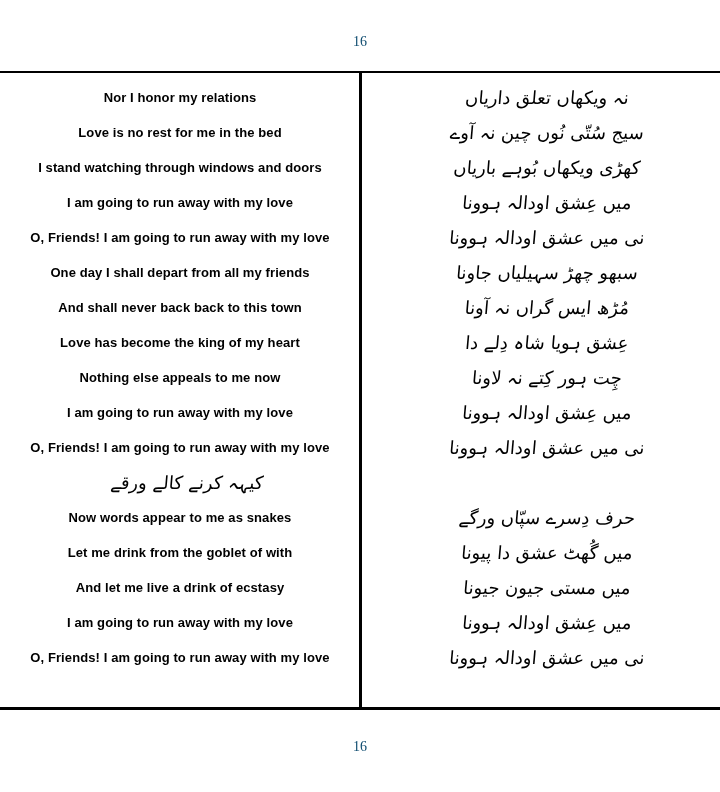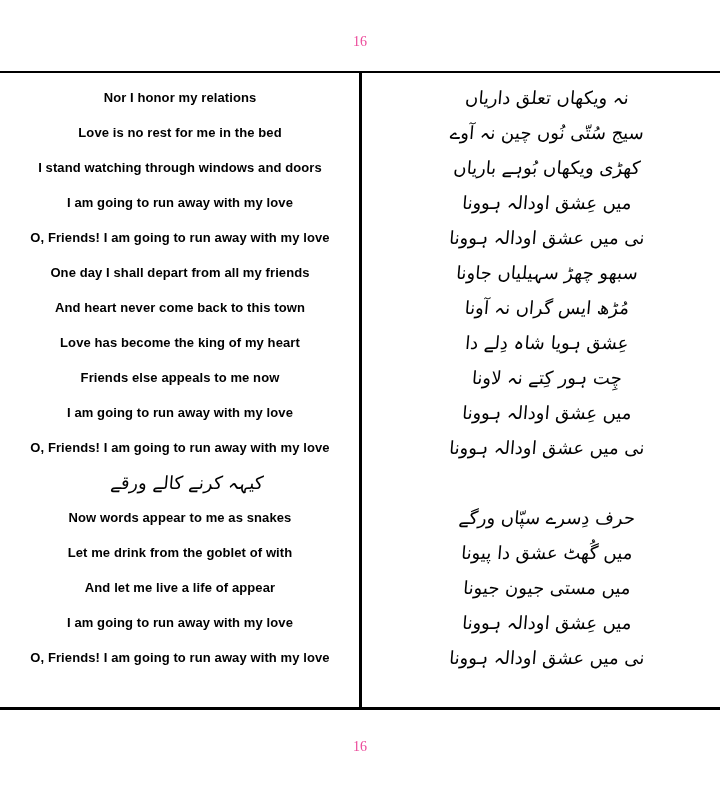--- a/index.html
+++ b/index.html
@@ -9,21 +9,21 @@
     position: relative;
     overflow: hidden;
     font-family: "Liberation Sans", sans-serif;
   }
   .page-number {
     position: absolute;
     left: 0; width: 720px;
     text-align: center;
     font-family: "Liberation Serif", serif;
     font-size: 14px;
-    color: #ec4899;
+    color: #0c4a6e;
   }
   .page-number-top { top: 34px; }
   .page-number-bottom { top: 739px; }
   .rule {
     position: absolute;
     left: 0; width: 720px;
     background: #000000;
   }
   .rule-top { top: 71px; height: 2px; }
   .rule-bottom { top: 707px; height: 3px; }
@@ -96,29 +96,29 @@
     </div>
     <div class="row">
       <div class="cell cell-en">O, Friends! I am going to run away with my love</div>
       <div class="cell cell-ur">نی میں عشق اودالہ ہوونا</div>
     </div>
     <div class="row">
       <div class="cell cell-en">One day I shall depart from all my friends</div>
       <div class="cell cell-ur">سبھو چھڑ سہیلیاں جاونا</div>
     </div>
     <div class="row">
-      <div class="cell cell-en">And heart never come back to this town</div>
+      <div class="cell cell-en">And shall never back back to this town</div>
       <div class="cell cell-ur">مُڑھ ایس گراں نہ آونا</div>
     </div>
     <div class="row">
       <div class="cell cell-en">Love has become the king of my heart</div>
       <div class="cell cell-ur">عِشق ہویا شاہ دِلے دا</div>
     </div>
     <div class="row">
-      <div class="cell cell-en">Friends else appeals to me now</div>
+      <div class="cell cell-en">Nothing else appeals to me now</div>
       <div class="cell cell-ur">چِت ہور کِتے نہ لاونا</div>
     </div>
     <div class="row">
       <div class="cell cell-en">I am going to run away with my love</div>
       <div class="cell cell-ur">میں عِشق اودالہ ہوونا</div>
     </div>
     <div class="row">
       <div class="cell cell-en">O, Friends! I am going to run away with my love</div>
       <div class="cell cell-ur">نی میں عشق اودالہ ہوونا</div>
     </div>
@@ -127,21 +127,21 @@
     </div>
     <div class="row">
       <div class="cell cell-en">Now words appear to me as snakes</div>
       <div class="cell cell-ur">حرف دِسرے سپّاں ورگے</div>
     </div>
     <div class="row">
       <div class="cell cell-en">Let me drink from the goblet of with</div>
       <div class="cell cell-ur">میں گُھٹ عشق دا پیونا</div>
     </div>
     <div class="row">
-      <div class="cell cell-en">And let me live a life of appear</div>
+      <div class="cell cell-en">And let me live a drink of ecstasy</div>
       <div class="cell cell-ur">میں مستی جیون جیونا</div>
     </div>
     <div class="row">
       <div class="cell cell-en">I am going to run away with my love</div>
       <div class="cell cell-ur">میں عِشق اودالہ ہوونا</div>
     </div>
     <div class="row">
       <div class="cell cell-en">O, Friends! I am going to run away with my love</div>
       <div class="cell cell-ur">نی میں عشق اودالہ ہوونا</div>
     </div>

